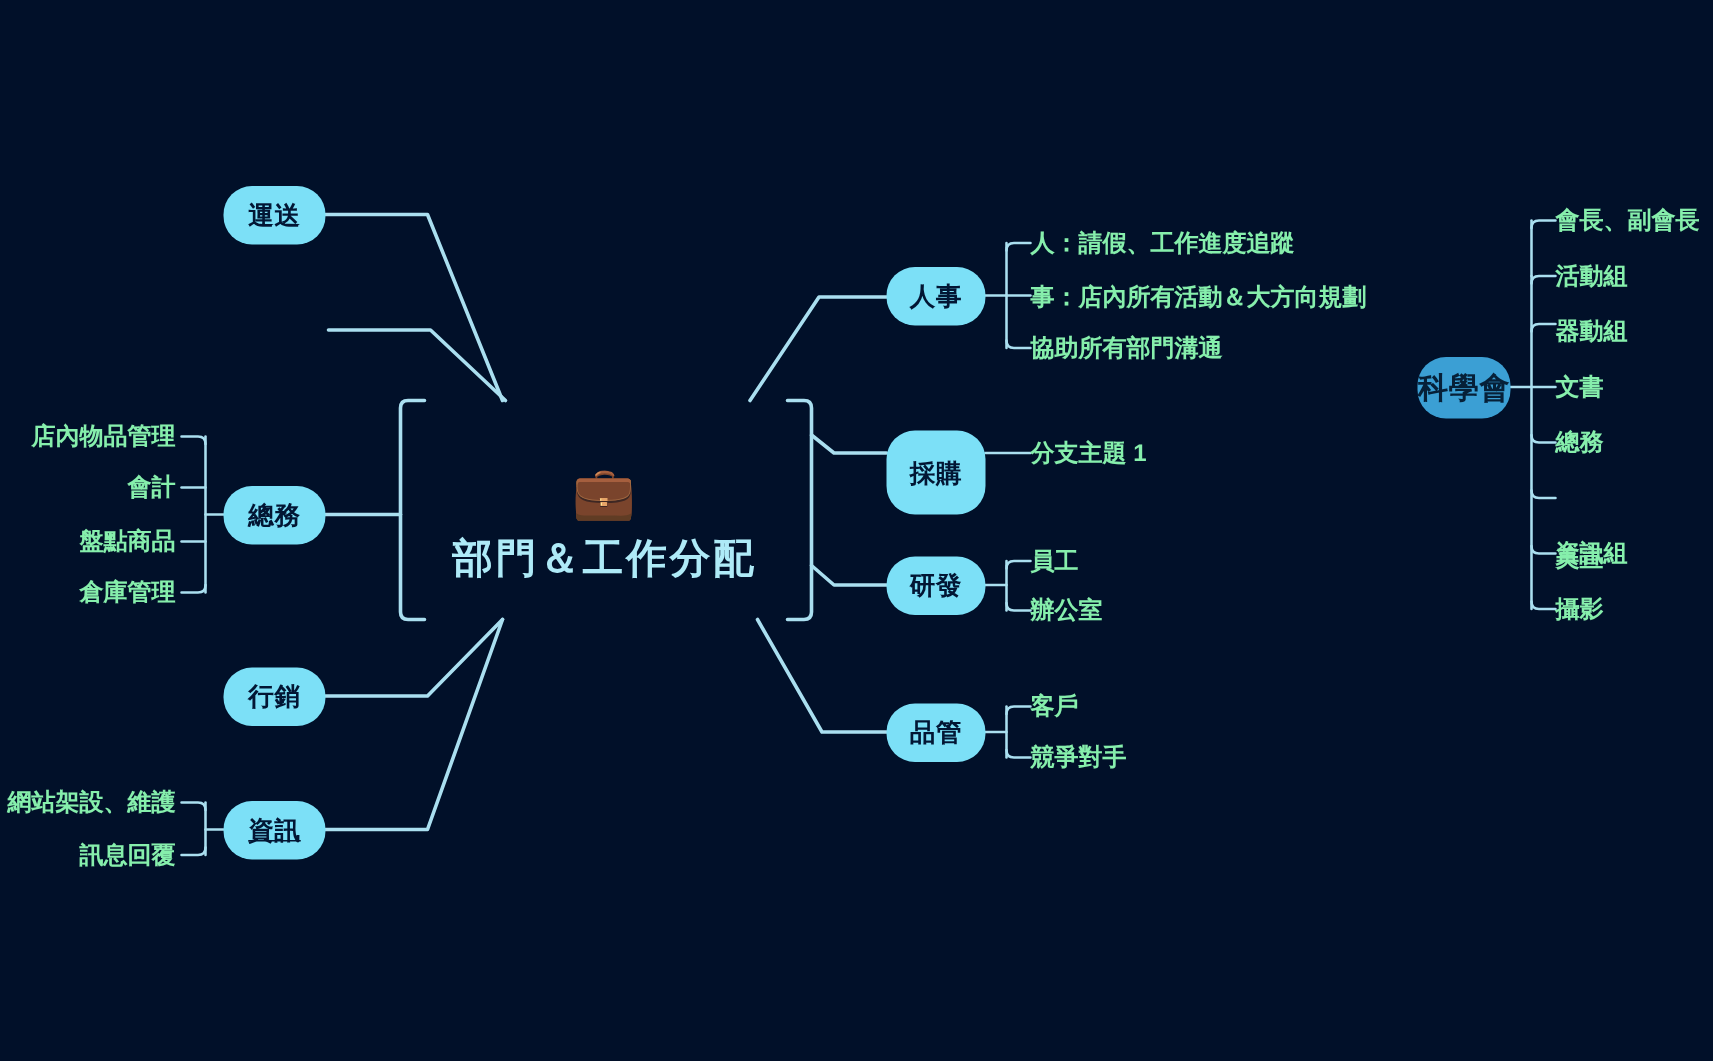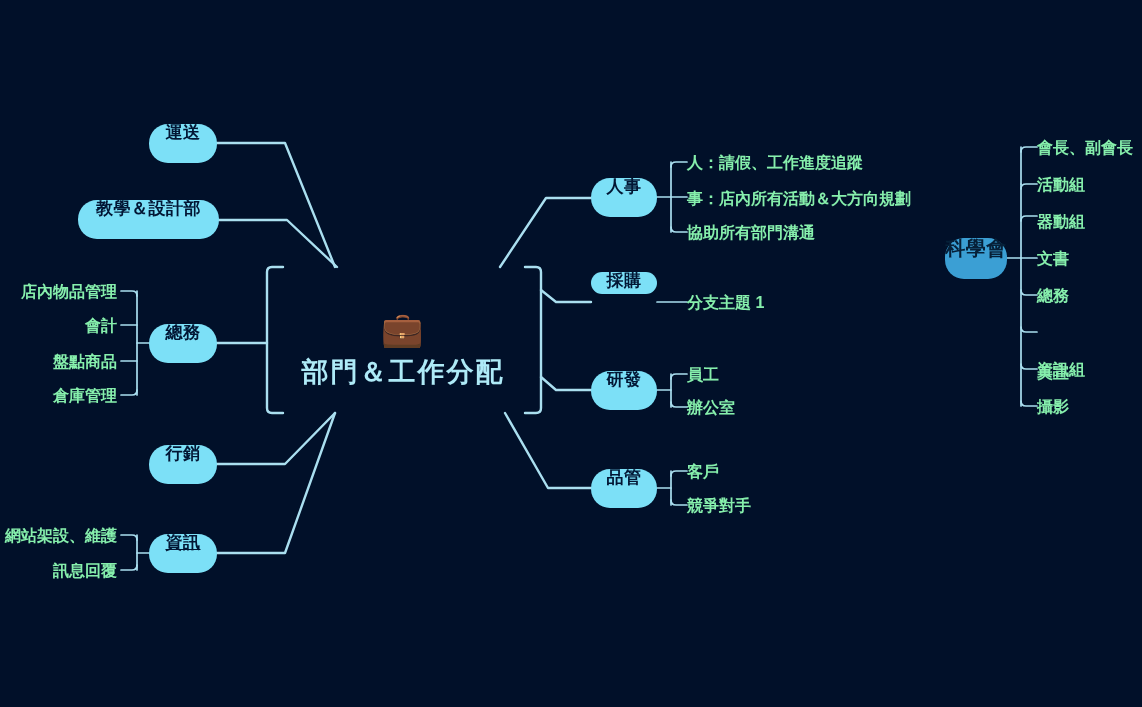--- a/index.html
+++ b/index.html
@@ -13,21 +13,21 @@
 
   svg.wires {
     position: absolute; left: 0; top: 0;
     width: 1142px; height: 707px;
     pointer-events: none;
   }
 
   
   .node {
     position: absolute;
-    display: flex; justify-content: center;
+    display: flex; align-items: center; justify-content: center;
     border-radius: 19px;
     color: #021634;
     font-weight: bold;
     letter-spacing: 0.5px;
     white-space: nowrap;
     line-height: 1;
   }
   .node.cyan { background: #7ce0f7; }
   .node.ocean { background: #3b9fd4; color: #062038; }
 
@@ -134,23 +134,20 @@
 
   <div class="root" style="left:266px; top:295px; width:274px; height:112px;">
     <span class="root-icon">💼</span>
     <span class="root-title">部門＆工作分配</span>
   </div>
 
   <div class="node cyan" style="left:149px; top:124px; width:68px; height:39px; font-size:17px;">
     <span>運送</span>
   </div>
 
-  <div class="node cyan" style="left:78px; top:200px; width:141px; height:39px; font-size:17px;">
-    <span>教學＆設計部</span>
-  </div>
 
   <div class="node cyan" style="left:149px; top:324px; width:68px; height:39px; font-size:17px;">
     <span>總務</span>
   </div>
 
   <div class="node cyan" style="left:149px; top:445px; width:68px; height:39px; font-size:17px;">
     <span>行銷</span>
   </div>
 
   <div class="node cyan" style="left:149px; top:534px; width:68px; height:39px; font-size:17px;text-decoration:underline;">
@@ -174,21 +171,21 @@
     <span>網站架設、維護</span>
   </div>
   <div class="leaf l" style="left:0px; top:563px; width:117px;">
     <span>訊息回覆</span>
   </div>
 
   <div class="node cyan" style="left:591px; top:178px; width:66px; height:39px; font-size:17px;">
     <span>人事</span>
   </div>
 
-  <div class="node cyan" style="left:591px; top:272px; width:66px; height:22px; font-size:17px;">
+  <div class="node cyan" style="left:591px; top:287px; width:66px; height:56px; font-size:17px;">
     <span>採購</span>
   </div>
 
   <div class="node cyan" style="left:591px; top:371px; width:66px; height:39px; font-size:17px;">
     <span>研發</span>
   </div>
 
   <div class="node cyan" style="left:591px; top:469px; width:66px; height:39px; font-size:17px;">
     <span>品管</span>
   </div>

